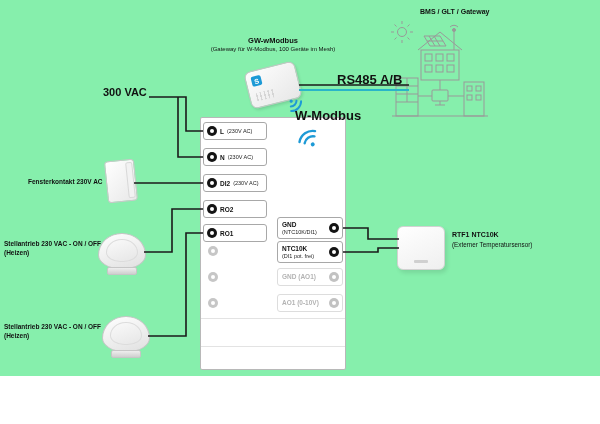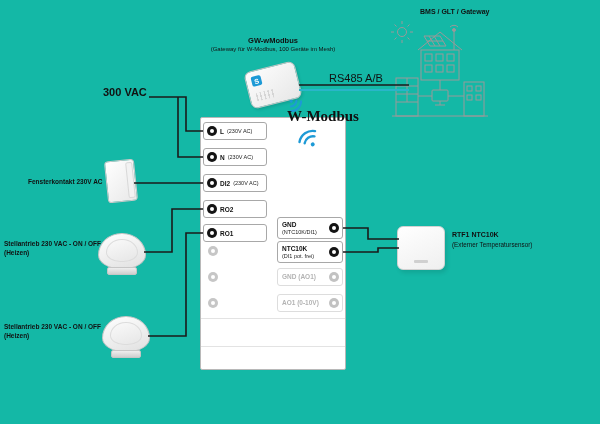--- a/index.html
+++ b/index.html
@@ -1,18 +1,18 @@
 <!DOCTYPE html>
 <html><head>
 <meta charset="utf-8">
 <style>
   * { margin:0; padding:0; box-sizing:border-box; }
   html,body { background:#fff; }
   body { font-family:"Liberation Sans", sans-serif; color:#111; }
-  .canvas { position:relative; width:600px; height:424px; background:#14b8a6; overflow:hidden; }
+  .canvas { position:relative; width:600px; height:376px; background:#86efac; overflow:hidden; }
 
   svg.wires { position:absolute; left:0; top:0; width:600px; height:424px; z-index:4; pointer-events:none; }
 
   
   .block { position:absolute; left:200px; top:117px; width:146px; height:253px;
            border:1px solid #b8b8b8; border-radius:2px; background:#fff; z-index:1; }
   .hline { position:absolute; left:201px; width:144px; height:1px; background:#e3e3e3; z-index:2; }
 
   .lterm, .rterm { position:absolute; z-index:5; background:#fff; border:1px solid #a8a8a8;
                    border-radius:3px; display:flex; align-items:center; }
@@ -30,22 +30,22 @@
 
   .tname { font-size:6.5px; font-weight:bold; white-space:nowrap; }
   .tspec { font-size:5.5px; color:#222; white-space:nowrap; }
   .rtext { display:flex; flex-direction:column; line-height:1.2; }
 
   
   .lbl { position:absolute; font-size:6.5px; z-index:6; white-space:nowrap; }
   .power-lbl { left:103px; top:86px; font-size:11px; font-weight:bold; }
   .gw-title { left:192px; top:36px; width:162px; text-align:center; font-size:7.5px; font-weight:bold; }
   .gw-sub   { left:192px; top:46px; width:162px; text-align:center; font-size:6px; }
-  .wm-lbl { left:287px; top:108px; font-size:15px; font-weight:bold;font-family:Liberation Serif, serif; }
-  .rs485-lbl { left:329px; top:72px; font-size:11px; font-weight:normal; }
+  .wm-lbl { left:295px; top:108px; font-size:13px; font-weight:bold; }
+  .rs485-lbl { left:337px; top:72px; font-size:13px; font-weight:bold; }
   .bms-lbl { left:420px; top:8px; font-size:7px; font-weight:bold; }
   .wc-lbl { left:28px; top:178px; font-weight:bold; }
   .act-lbl { position:absolute; z-index:6; font-size:6.5px; font-weight:bold; line-height:1.35; }
   .rtf-lbl { left:452px; top:231px; font-size:7px; font-weight:bold; }
   .rtf-sub { left:452px; top:241px; font-size:6.3px; }
 
   
   .gwdev { position:absolute; left:247px; top:66px; width:52px; height:38px; transform:rotate(-14deg);
            background:linear-gradient(150deg,#fdfdfd,#e7e7e7); border:1px solid #c4c4c4; border-radius:7px;
            box-shadow:1px 2px 3px rgba(0,0,0,.12); z-index:3; }

